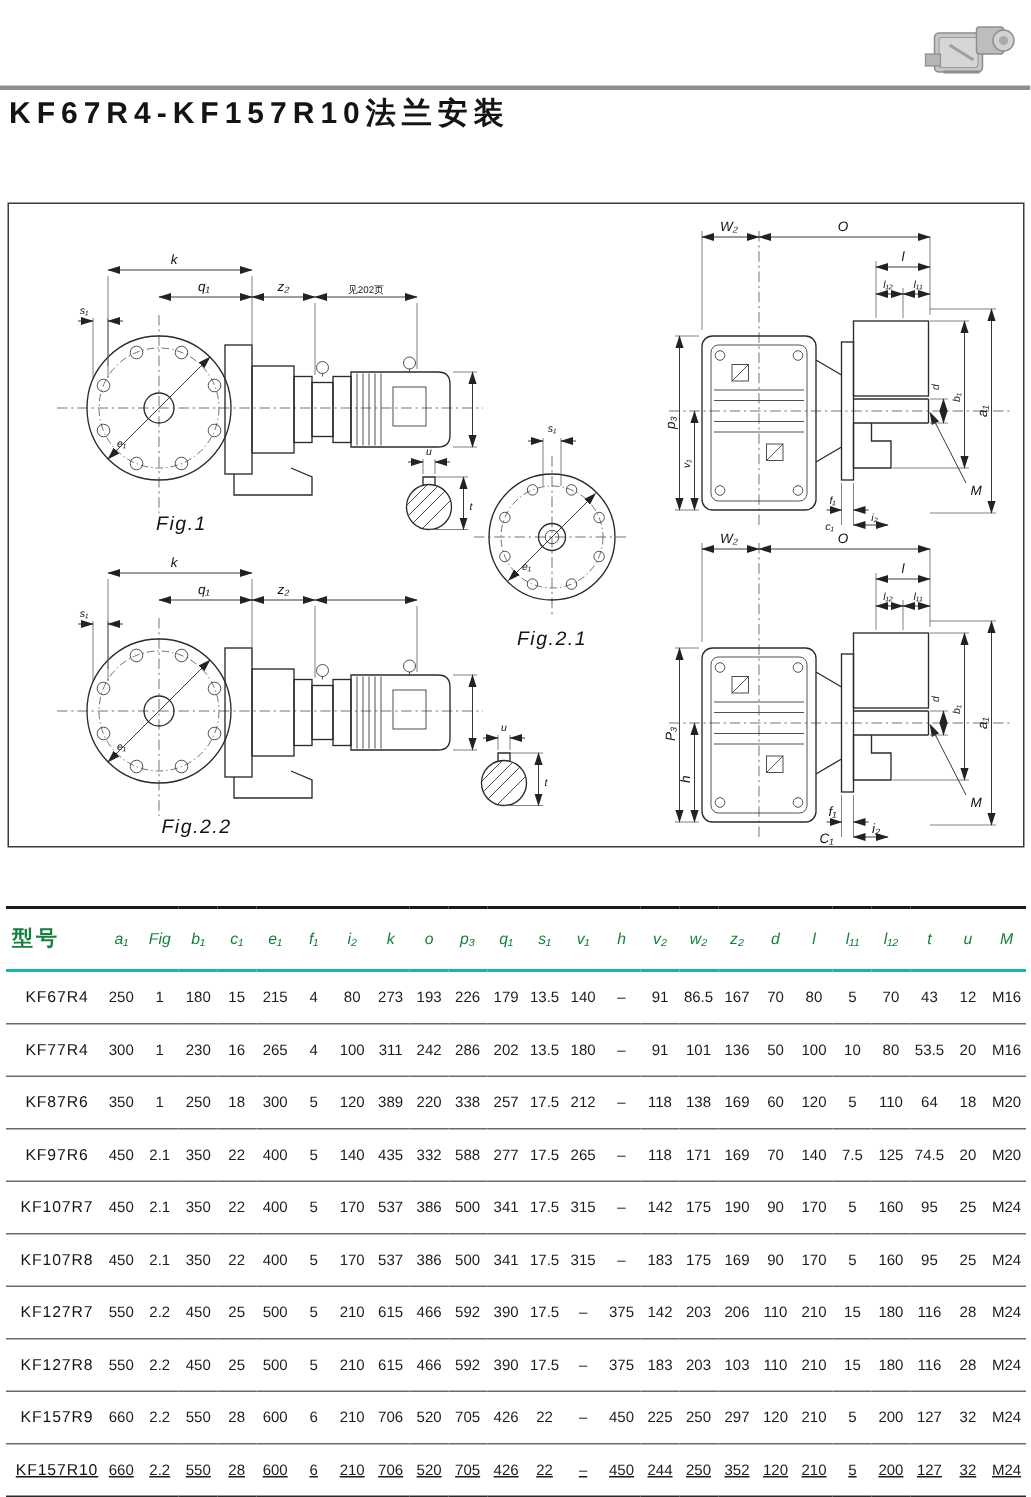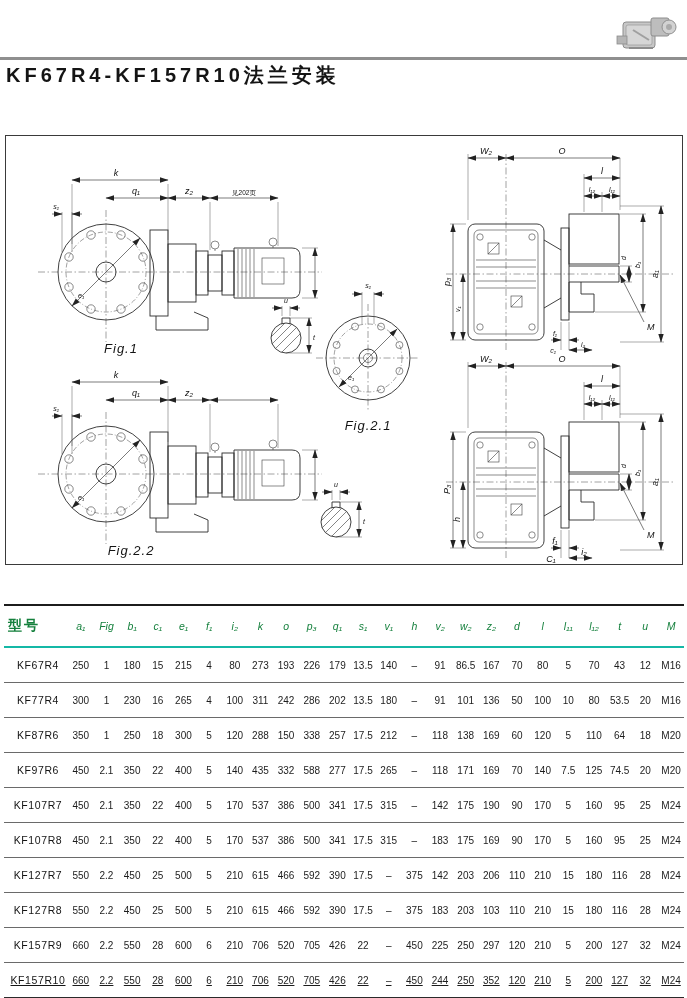--- a/index.html
+++ b/index.html
@@ -535,22 +535,22 @@
           </tr>
           <tr>
             <td class="model-cell">KF87R6</td>
             <td>350</td>
             <td>1</td>
             <td>250</td>
             <td>18</td>
             <td>300</td>
             <td>5</td>
             <td>120</td>
-            <td>288</td>
-            <td>150</td>
+            <td>389</td>
+            <td>220</td>
             <td>338</td>
             <td>257</td>
             <td>17.5</td>
             <td>212</td>
             <td>–</td>
             <td>118</td>
             <td>138</td>
             <td>169</td>
             <td>60</td>
             <td>120</td>

